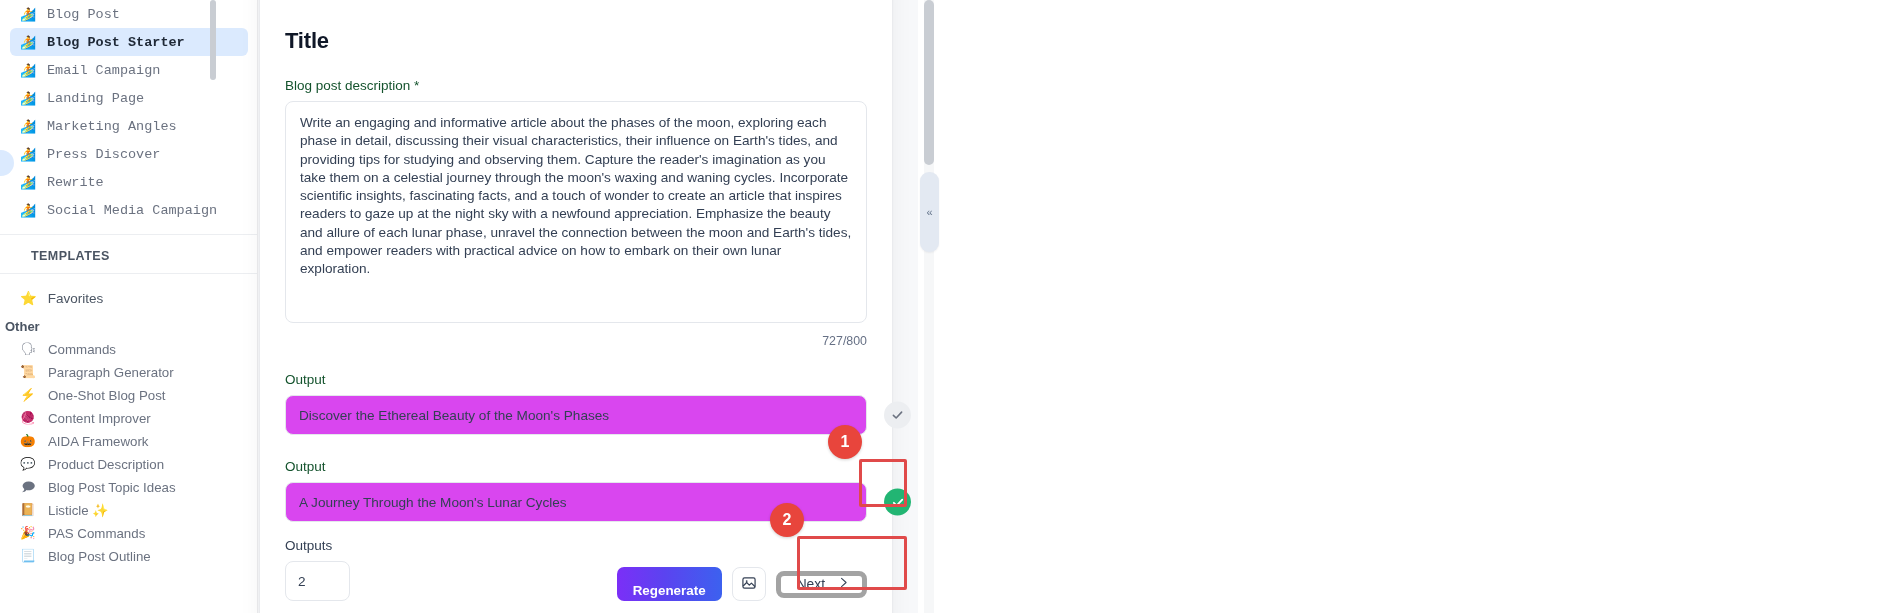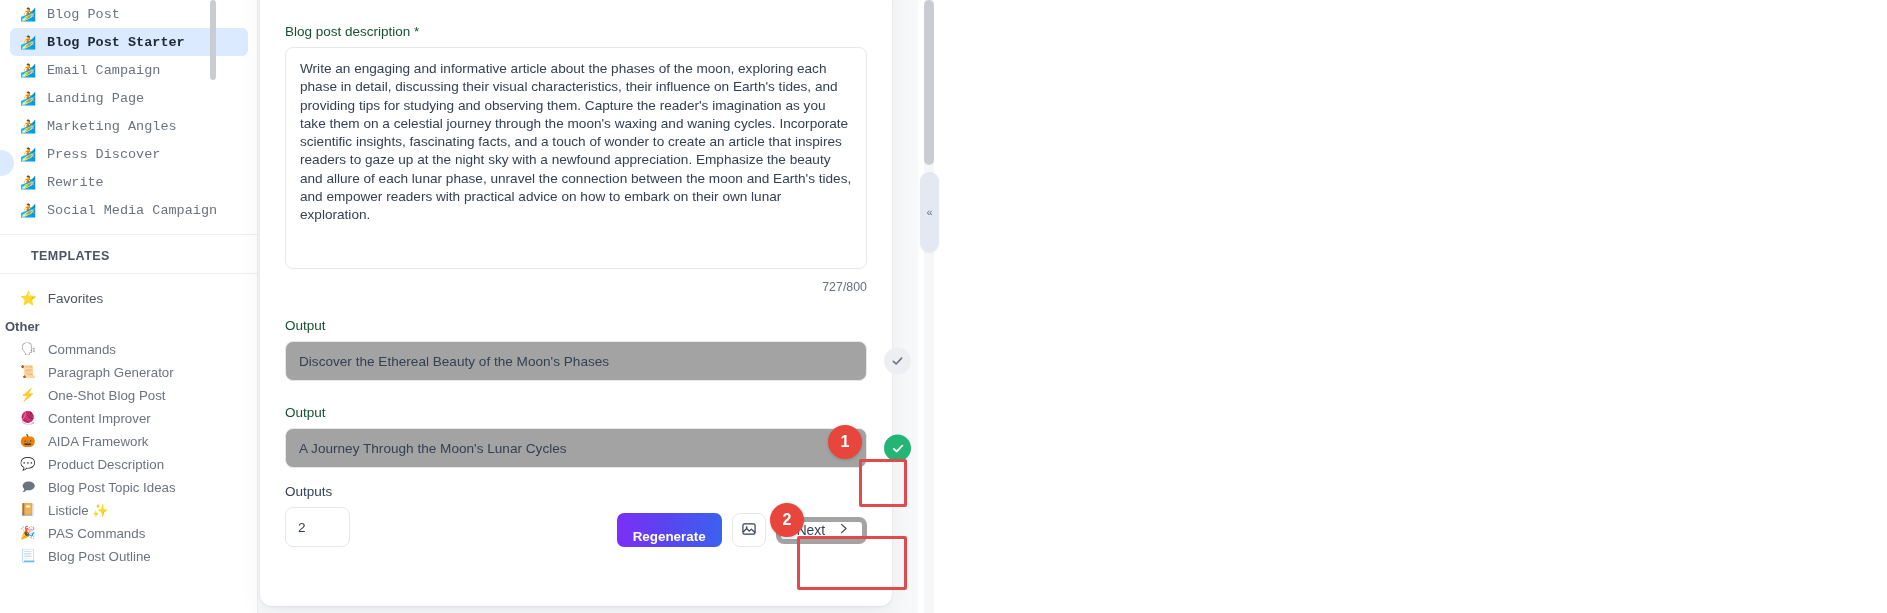--- a/index.html
+++ b/index.html
@@ -125,21 +125,21 @@
 
   .out-row { position: relative; display:flex; align-items:center; gap: 0; }
   .out-input {
     flex: 1;
     height: 40px;
     border: 1px solid #e4e7ec;
     border-radius: 8px;
     padding: 0 13px;
     font-size: 13.6px;
     color:#344054;
-    background:#a3a3a3;
+    background:#d946ef;
     font-family: "Liberation Sans", sans-serif;
   }
   .out-check {
     position:absolute; right: -44px; top: 50%;
     transform: translateY(-50%);
     width: 27px; height: 27px; border-radius: 50%;
     display:flex; align-items:center; justify-content:center;
   }
   .out-check.grey { background:#eceef1; color:#667085; }
   .out-check.green { background:#22b573; color:#ffffff; }
@@ -329,20 +329,21 @@
     <div class="sb-scroll"></div>
   </aside>
 
   <div class="vrule" style="left:257px;"></div>
   <div class="vrule" style="left:289px;"></div>
 
   <main class="main">
     <div class="top-float"></div>
 
     <section class="card">
+      <h1 class="card-title">Title</h1>
 
       <div class="field-label">Blog post description *</div>
       <textarea class="textarea" style="">Write an engaging and informative article about the phases of the moon, exploring each phase in detail, discussing their visual characteristics, their influence on Earth's tides, and providing tips for studying and observing them. Capture the reader's imagination as you take them on a celestial journey through the moon's waxing and waning cycles. Incorporate scientific insights, fascinating facts, and a touch of wonder to create an article that inspires readers to gaze up at the night sky with a newfound appreciation. Emphasize the beauty and allure of each lunar phase, unravel the connection between the moon and Earth's tides, and empower readers with practical advice on how to embark on their own lunar exploration.</textarea>
       <div class="counter">727/800</div>
 
       <div class="field-label">Output</div>
       <div class="out-row">
         <input class="out-input" value="Discover the Ethereal Beauty of the Moon's Phases" style="">
         <span class="out-check grey">
           <svg width="15" height="15" viewBox="0 0 20 20" fill="none" aria-hidden="true">

